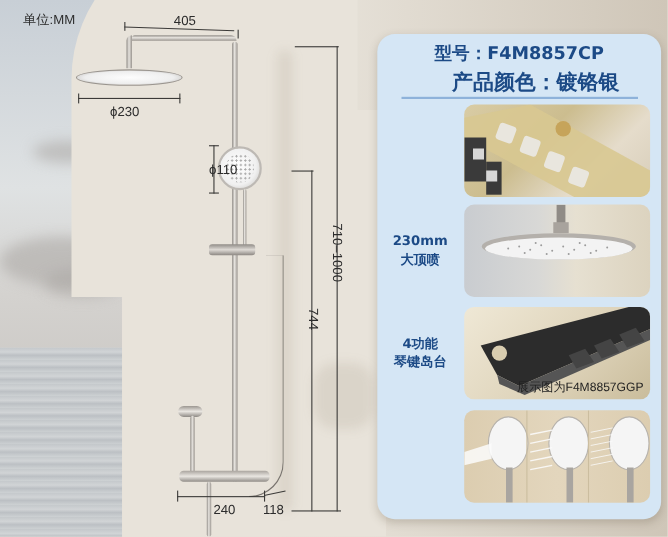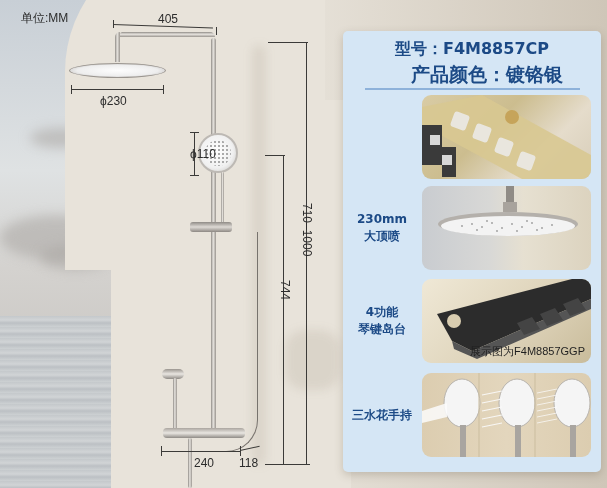--- a/index.html
+++ b/index.html
@@ -37,21 +37,21 @@
     background-image: radial-gradient(#aaa 0.8px, transparent 1px); background-size: 4px 4px; }
   .holder { position: absolute; left: 190px; top: 222px; width: 42px; height: 10px; border-radius: 3px;
     background: linear-gradient(180deg, #8f8b86, #dedad5 50%, #8d8883); }
   .mixer { position: absolute; left: 163px; top: 428px; width: 82px; height: 10px; border-radius: 4px;
     background: linear-gradient(180deg, #aaa59f, #e9e6e1 50%, #8f8b86); }
   .spray-head { position: absolute; left: 162px; top: 369px; width: 22px; height: 10px; border-radius: 5px;
     background: linear-gradient(180deg, #9a958f, #e9e6e1 50%, #8f8b86); }
   .hose { position: absolute; border: 1.5px solid #77726d; border-left: none; border-top: none; border-radius: 0 0 40px 0; }
 
   
-  .info-card { position: absolute; left: 343px; top: 31px; width: 258px; height: 441px; border-radius: 5px;
+  .info-card { position: absolute; left: 343px; top: 31px; width: 258px; height: 441px; border-radius: 16px;
     background: #d5e6f5; box-shadow: 0 3px 8px rgba(90,80,60,0.25); }
   .card-title { position: absolute; left: 0; top: 8px; width: 258px; text-align: center; color: #1c4a86;
     font-weight: bold; font-size: 16px; font-family: "DejaVu Sans", sans-serif; }
   .card-subtitle { position: absolute; left: 0; top: 31px; width: 288px; text-align: center; color: #1c4a86;
     font-weight: bold; font-size: 19px; font-family: "DejaVu Sans", sans-serif; }
   .card-divider { position: absolute; left: 22px; top: 57px; width: 215px; height: 2px; background: #8eb2da; }
 
   .feature-row { position: absolute; left: 0; width: 258px; height: 84px; }
   .feature-label { position: absolute; left: 0; width: 78px; top: 0; height: 84px; display: flex; flex-direction: column;
     justify-content: center; align-items: center; color: #1c4a86; font-weight: bold; font-size: 12px; line-height: 17px;
@@ -196,23 +196,20 @@
           <circle cx="32" cy="42" r="7" fill="#d9cdb0"></circle>
           <polygon points="95,44 110,38 118,50 102,56" fill="#444"></polygon>
           <polygon points="118,35 133,29 141,41 125,47" fill="#444"></polygon>
           <polygon points="141,25 156,19 164,31 148,37" fill="#444"></polygon>
         </svg>
         <div class="tile-caption">展示图为F4M8857GGP</div>
       </div>
     </div>
 
     <div class="feature-row" style="top:342px;">
-      <div class="feature-label">
-        <span>三水花手持</span>
-      </div>
       <div class="feature-tile tile-sprays">
         <svg width="169" height="84" viewBox="0 0 169 84">
           <g>
             <ellipse cx="40" cy="30" rx="18" ry="24" fill="#f5f5f5" stroke="#b7b3ad"></ellipse>
             <rect x="38" y="52" width="6" height="32" fill="#a9a5a0"></rect>
             <path d="M0,38 L25,30 L25,44 L0,50 Z" fill="#fbfbfb" opacity="0.85"></path>
           </g>
           <line x1="57" y1="0" x2="57" y2="84" stroke="#cbbd9f"></line>
           <g>
             <ellipse cx="95" cy="30" rx="18" ry="24" fill="#f5f5f5" stroke="#b7b3ad"></ellipse>

